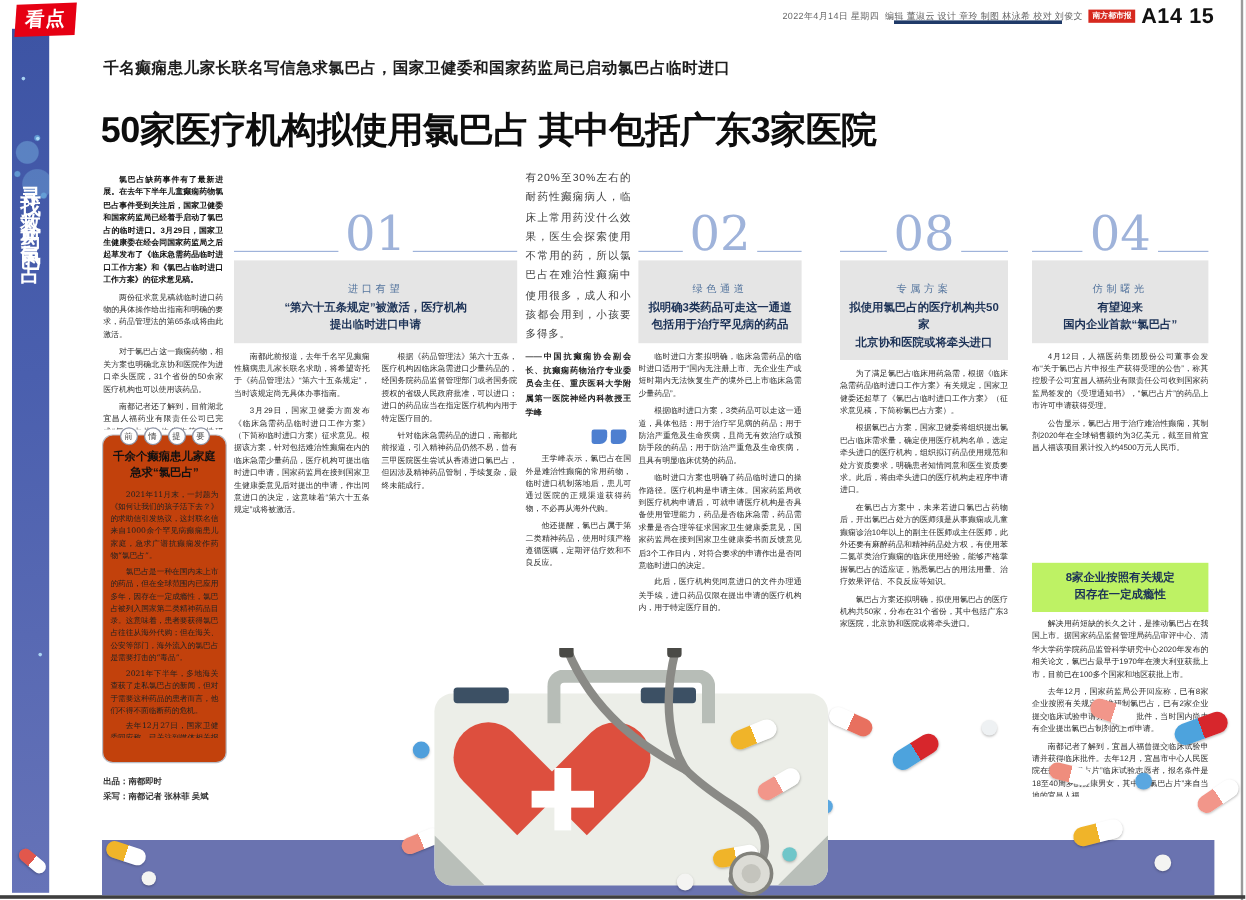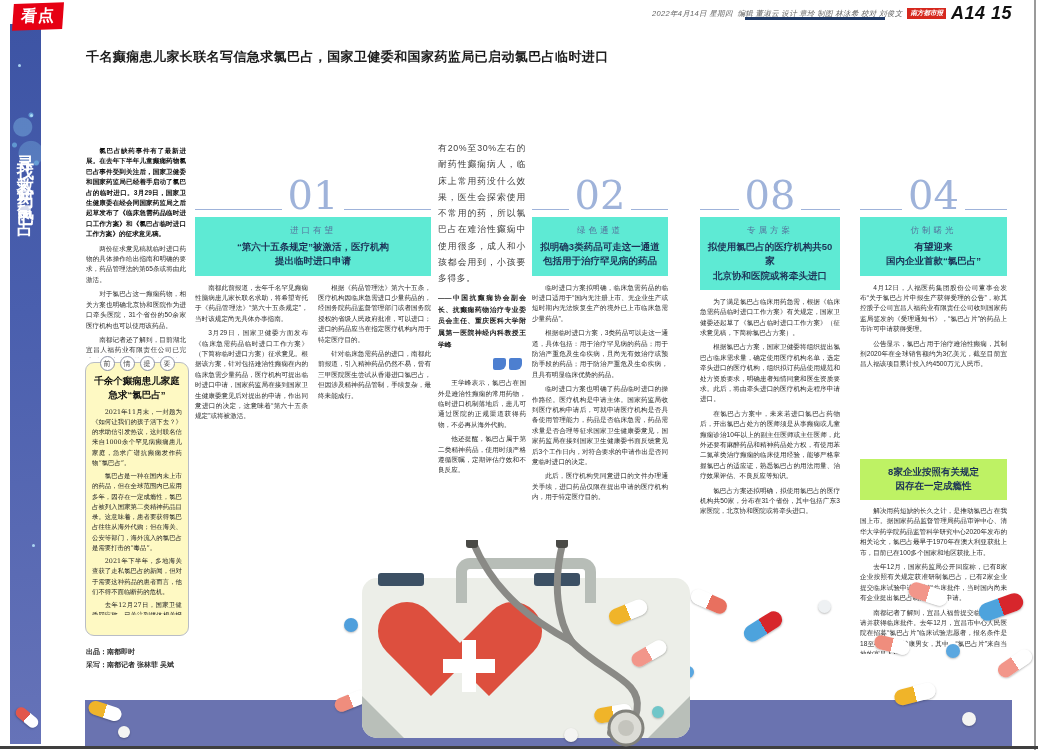--- a/index.html
+++ b/index.html
@@ -1,19 +1,19 @@
 <!DOCTYPE html>
 <html><head>
 <meta charset="utf-8">
 <style>
   html,body{margin:0;padding:0;background:#e9e9e9;}
   .page{position:relative;width:1038px;height:750px;background:#fff;overflow:hidden;
         font-family:"Liberation Sans",sans-serif;color:#222;}
   
-  .masthead{position:absolute;top:3px;right:26px;display:flex;align-items:center;gap:5px;font-style:italic;}
+  .masthead{position:absolute;top:3px;right:26px;display:flex;align-items:center;gap:5px;}
   .mast-text{font-size:7.5px;color:#666;letter-spacing:.3px;}
   .mast-badge{background:#d6281e;color:#fff;font-size:6.5px;padding:1px 3px;font-weight:bold;}
   .mast-page{font-size:18px;font-weight:800;color:#111;letter-spacing:.5px;}
   .mast-rule{position:absolute;left:745px;top:17px;width:140px;height:3px;background:#1f3a68;}
   
   .corner-tag{position:absolute;left:13px;top:3px;width:50px;height:27px;background:#e60013;
       color:#fff;font-weight:800;font-size:16px;display:flex;align-items:center;justify-content:center;
       transform:skew(-6deg) rotate(-2deg);letter-spacing:1px;z-index:6;}
   .strip{position:absolute;left:10px;top:24px;width:31px;height:720px;
       background:linear-gradient(175deg,#3d54a4 0%,#4a5fae 40%,#6673b8 100%);z-index:5;overflow:hidden;}
@@ -35,40 +35,40 @@
   .bodytxt p{margin:0 0 4px 0;font-size:6.6px;line-height:1.58;text-align:justify;
       text-indent:2em;color:#2b2b2b;}
   .bodytxt p.lead{font-weight:bold;color:#111;}
   .colA{position:absolute;left:86px;top:146px;width:100px;height:212px;overflow:hidden;}
   .section{position:absolute;top:120px;margin-top:48px;}
   .sec01{left:195px;width:236px;} .sec02{left:532px;width:136px;}
   .sec03{left:700px;width:140px;} .sec04{left:860px;width:147px;}
   .numrow{display:flex;align-items:flex-end;gap:6px;height:46px;}
   .numrow .ln{flex:1;height:0;border-bottom:1.5px solid #9fb3da;margin-bottom:4px;}
   .numrow .num{font-family:"DejaVu Serif",serif;font-size:40px;line-height:.95;color:#9fb3da;}
-  .headbox{background:#5eead4;margin-top:3px;padding:8px 4px 7px;text-align:center;}
+  .headbox{background:#e5e5e5;margin-top:3px;padding:18px 4px 7px;text-align:center;}
   .headbox .eyebrow{font-size:8.5px;letter-spacing:3px;color:#55759e;margin-bottom:3px;}
   .headbox .ht{font-size:9.5px;font-weight:800;color:#1c3257;line-height:1.5;}
   .sec-body{margin-top:7px;overflow:hidden;}
   .sec01 .sec-body{column-count:2;column-gap:10px;height:332px;}
   .sec02 .sec-body{height:325px;} .sec03 .sec-body{height:325px;} .sec04 .sec-body{height:170px;}
   
   .quotecol{position:absolute;left:438px;top:140px;width:88px;}
   .qtext{font-size:8.8px;line-height:1.85;letter-spacing:.6px;color:#3c3c3c;text-align:justify;}
   .qattr{margin-top:6px;font-size:6.8px;font-weight:bold;line-height:1.7;color:#1f1f1f;text-align:justify;}
   .qmark{display:flex;gap:3px;justify-content:flex-end;margin:8px 4px 8px 0;}
   .qmark i{width:13px;height:12px;background:#4d7fd0;border-radius:2px 2px 6px 2px;}
   .qextra{height:176px;overflow:hidden;}
   
   .subhead{background:#bef264;margin:6px 0;padding:6px 4px;text-align:center;
       font-size:9.5px;font-weight:800;color:#1c3257;line-height:1.55;}
   .sub-body{height:148px;overflow:hidden;}
   
   .recap{position:absolute;left:85px;top:362px;width:102px;height:272px;border:1px solid #b9bdc6;
-      border-radius:9px;background:#fef9c3;z-index:2;}
+      border-radius:9px;background:#c2410c;z-index:2;}
   .recap .tabs{position:absolute;top:-7px;left:0;width:100%;display:flex;justify-content:center;gap:5px;}
   .recap .tabs b{width:13px;height:13px;border:1px solid #8d93a5;border-radius:50%;background:#fff;
       font-size:7px;font-weight:normal;color:#444;display:flex;align-items:center;justify-content:center;}
   .recap .rtitle{margin:11px 4px 4px;text-align:center;font-size:9.5px;font-weight:800;color:#111;line-height:1.5;}
   .recap .rbody{padding:0 6px;overflow:hidden;height:208px;}
   .recap .rbody p{margin:0 0 3px;font-family:"DejaVu Serif",serif;font-size:6.4px;line-height:1.6;
       color:#222;text-align:justify;text-indent:2em;}
   .credits{position:absolute;left:86px;top:645px;font-size:7px;font-weight:bold;color:#333;line-height:1.9;z-index:2;}
   
   .band{position:absolute;left:85px;top:700px;width:927px;height:46px;background:#6a73b0;z-index:1;}
@@ -114,20 +114,21 @@
     <div class="brain"></div>
     <span class="dot" style="left:8px;top:40px"></span>
       <span class="dot" style="left:20px;top:90px"></span>
     <span class="dot" style="left:12px;top:160px"></span>
       <span class="dot" style="left:22px;top:520px"></span>
     <div class="vtitle">寻找『救命药』氯巴占</div>
     <div class="cap" style="left:4px;top:688px;width:26px;height:11px;transform:rotate(40deg);background:linear-gradient(90deg,#e2574c 50%,#fff 50%)"></div>
   </div>
 
   <div class="kicker">千名癫痫患儿家长联名写信急求氯巴占，国家卫健委和国家药监局已启动氯巴占临时进口</div>
+  <h1 class="headline">50家医疗机构拟使用氯巴占 其中包括广东3家医院</h1>
 
   <div class="colA bodytxt">
     <p class="lead">氯巴占缺药事件有了最新进展。在去年下半年儿童癫痫药物氯巴占事件受到关注后，国家卫健委和国家药监局已经着手启动了氯巴占的临时进口。3月29日，国家卫生健康委在经会同国家药监局之后起草发布了《临床急需药品临时进口工作方案》和《氯巴占临时进口工作方案》的征求意见稿。</p>
     <p>两份征求意见稿就临时进口药物的具体操作给出指南和明确的要求，药品管理法的第65条或将由此激活。</p>
     <p>对于氯巴占这一癫痫药物，相关方案也明确北京协和医院作为进口牵头医院，31个省份的50余家医疗机构也可以使用该药品。</p>
     <p>南都记者还了解到，目前湖北宜昌人福药业有限责任公司已完成“氯巴占片人体生物等效性研究”，国家药监局药品审评中心已受理该药上市申请，这意味着有望迎来国产首款“氯巴占”。</p>
   </div>
 
   <div class="section sec01">
     <div class="numrow">

